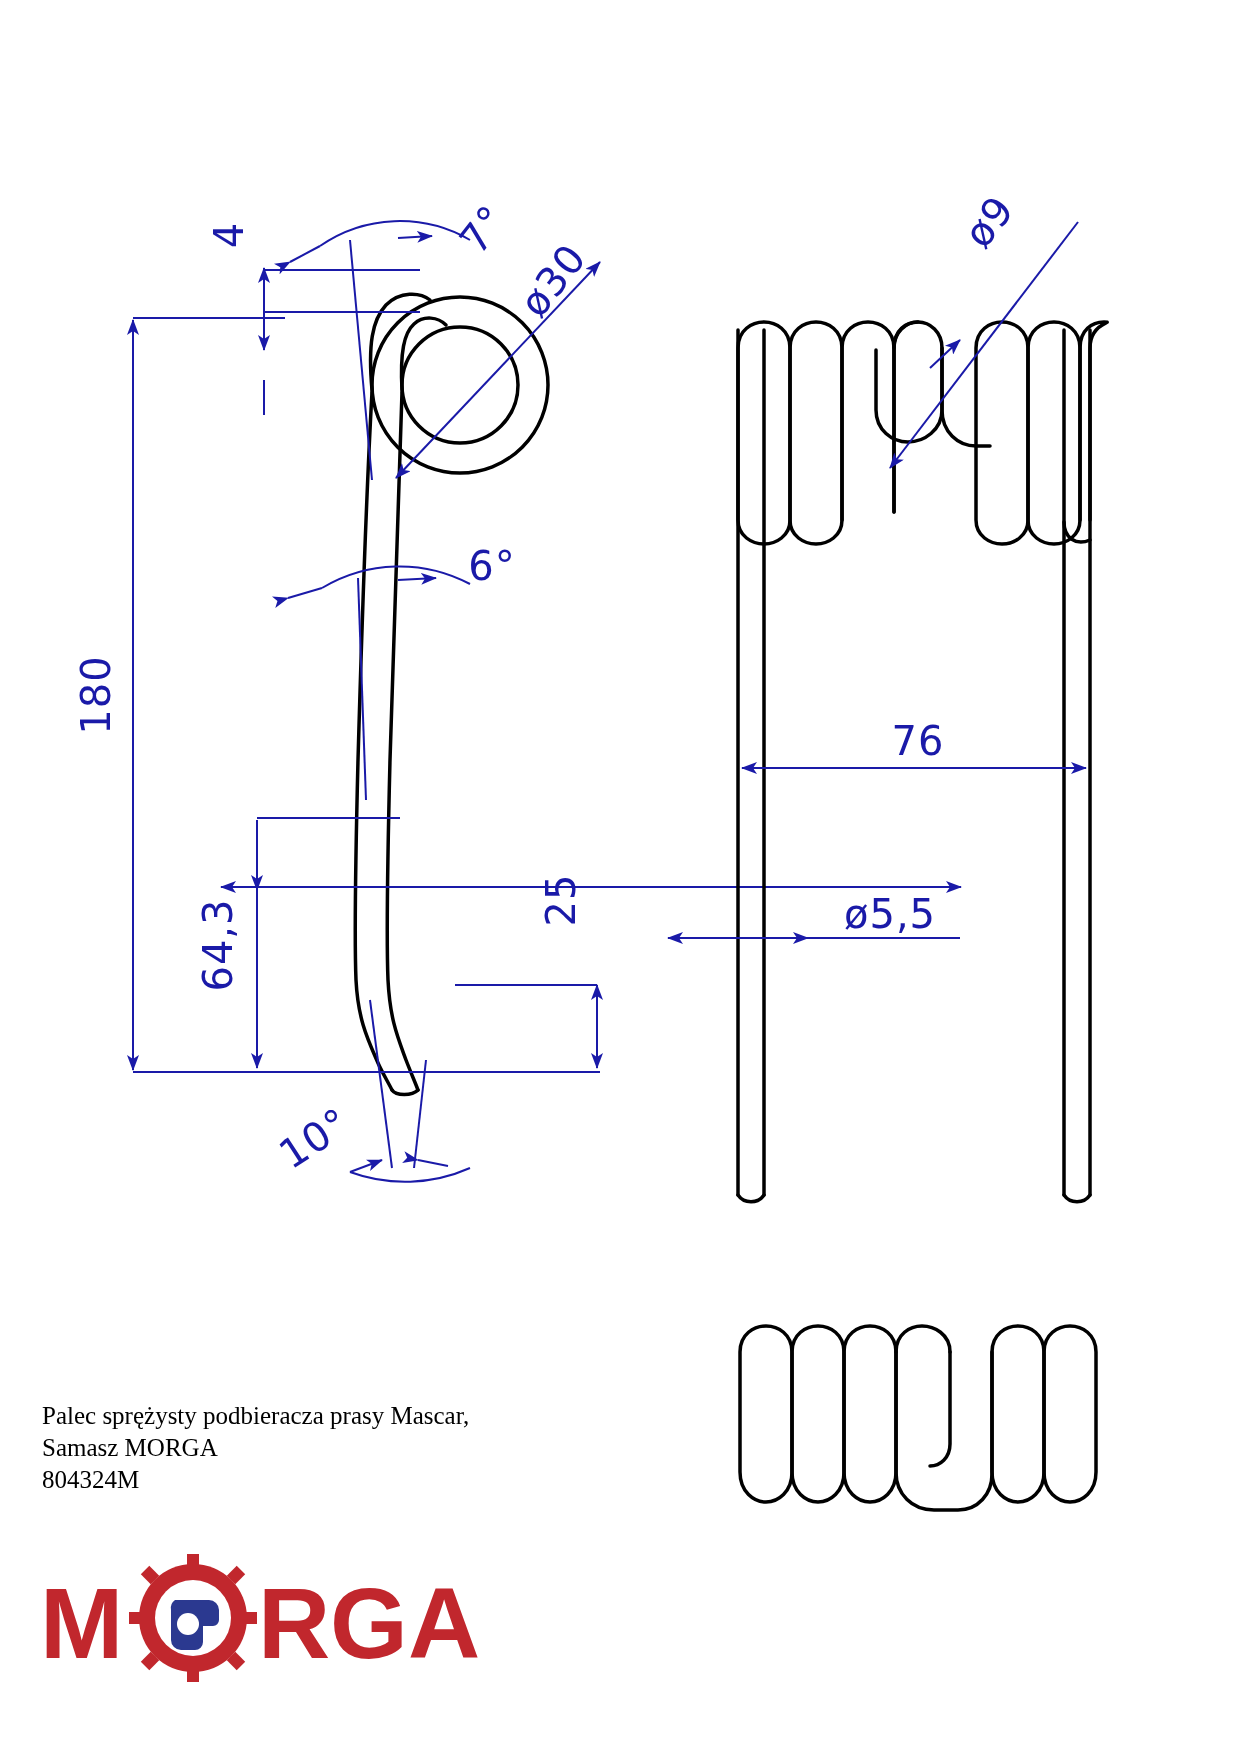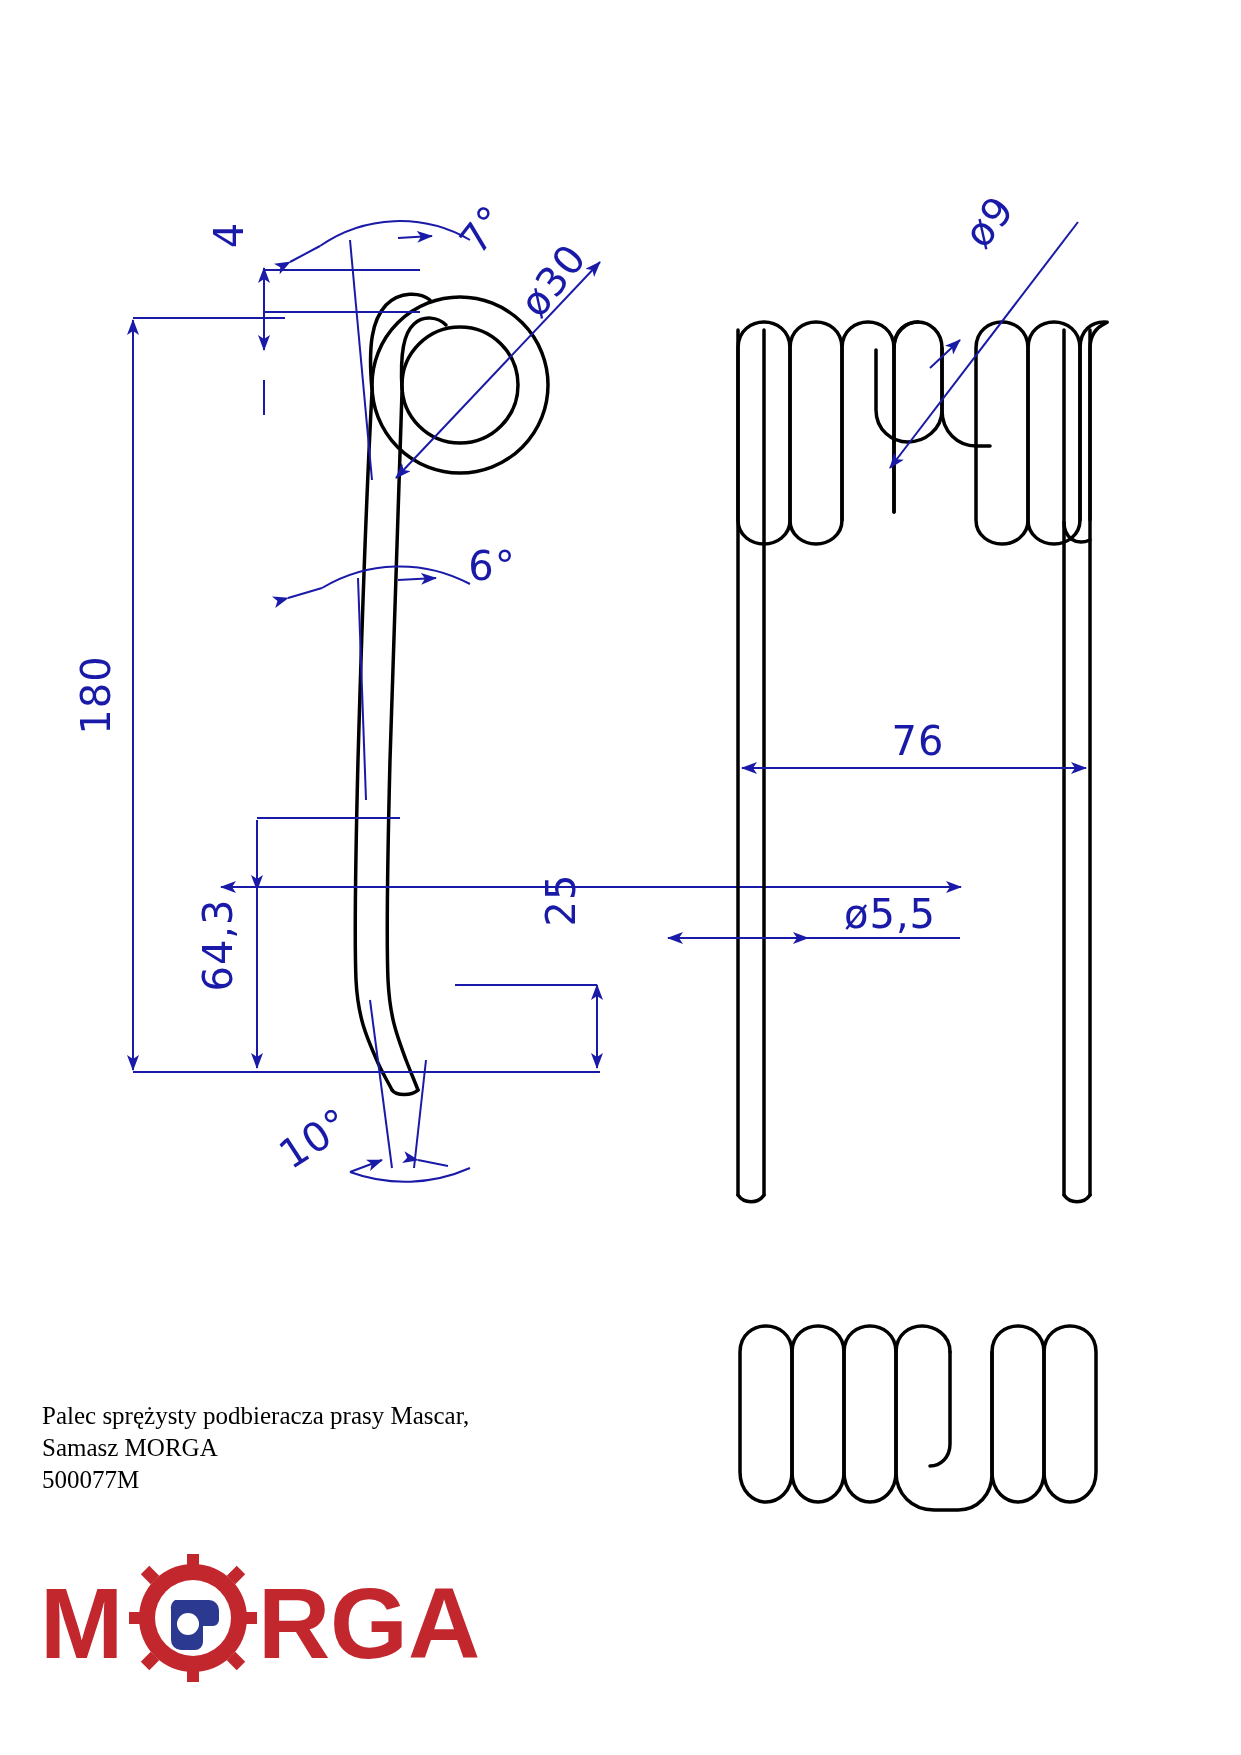--- a/index.html
+++ b/index.html
@@ -171,21 +171,21 @@
       <path d="M896 1352 L 896 1472 C 896 1494, 912 1510, 934 1510 L 958 1510 C 978 1510, 992 1494, 992 1474 L 992 1352"></path>
       <path d="M950 1352 L 950 1444 C 950 1458, 940 1466, 930 1466"></path>
       <path d="M992 1352 L 992 1472 C 992 1492, 1006 1502, 1018 1502 C 1030 1502, 1044 1492, 1044 1472 L 1044 1352 C 1044 1334, 1030 1326, 1018 1326 C 1006 1326, 992 1334, 992 1352 Z"></path>
       <path d="M1044 1352 L 1044 1472 C 1044 1492, 1058 1502, 1070 1502 C 1082 1502, 1096 1492, 1096 1472 L 1096 1352 C 1096 1334, 1082 1326, 1070 1326 C 1058 1326, 1044 1334, 1044 1352 Z"></path>
       <path d="M896 1352 C 896 1334, 910 1326, 922 1326 C 934 1326, 950 1334, 950 1352"></path>
     </g>
   </svg>
 
   <div class="caption">Palec sprężysty podbieracza prasy Mascar,
 Samasz MORGA
-500077M</div>
+804324M</div>
 
   <svg class="logo" viewBox="0 0 450 150">
     <g>
       <circle cx="153" cy="78" r="54" fill="#c1272d"></circle>
       <g fill="#c1272d">
         <rect x="147" y="14" width="12" height="14"></rect>
         <rect x="147" y="128" width="12" height="14"></rect>
         <rect x="89" y="72" width="14" height="12"></rect>
         <rect x="203" y="72" width="14" height="12"></rect>
         <rect x="104" y="28" width="12" height="14" transform="rotate(-45 110 35)"></rect>

